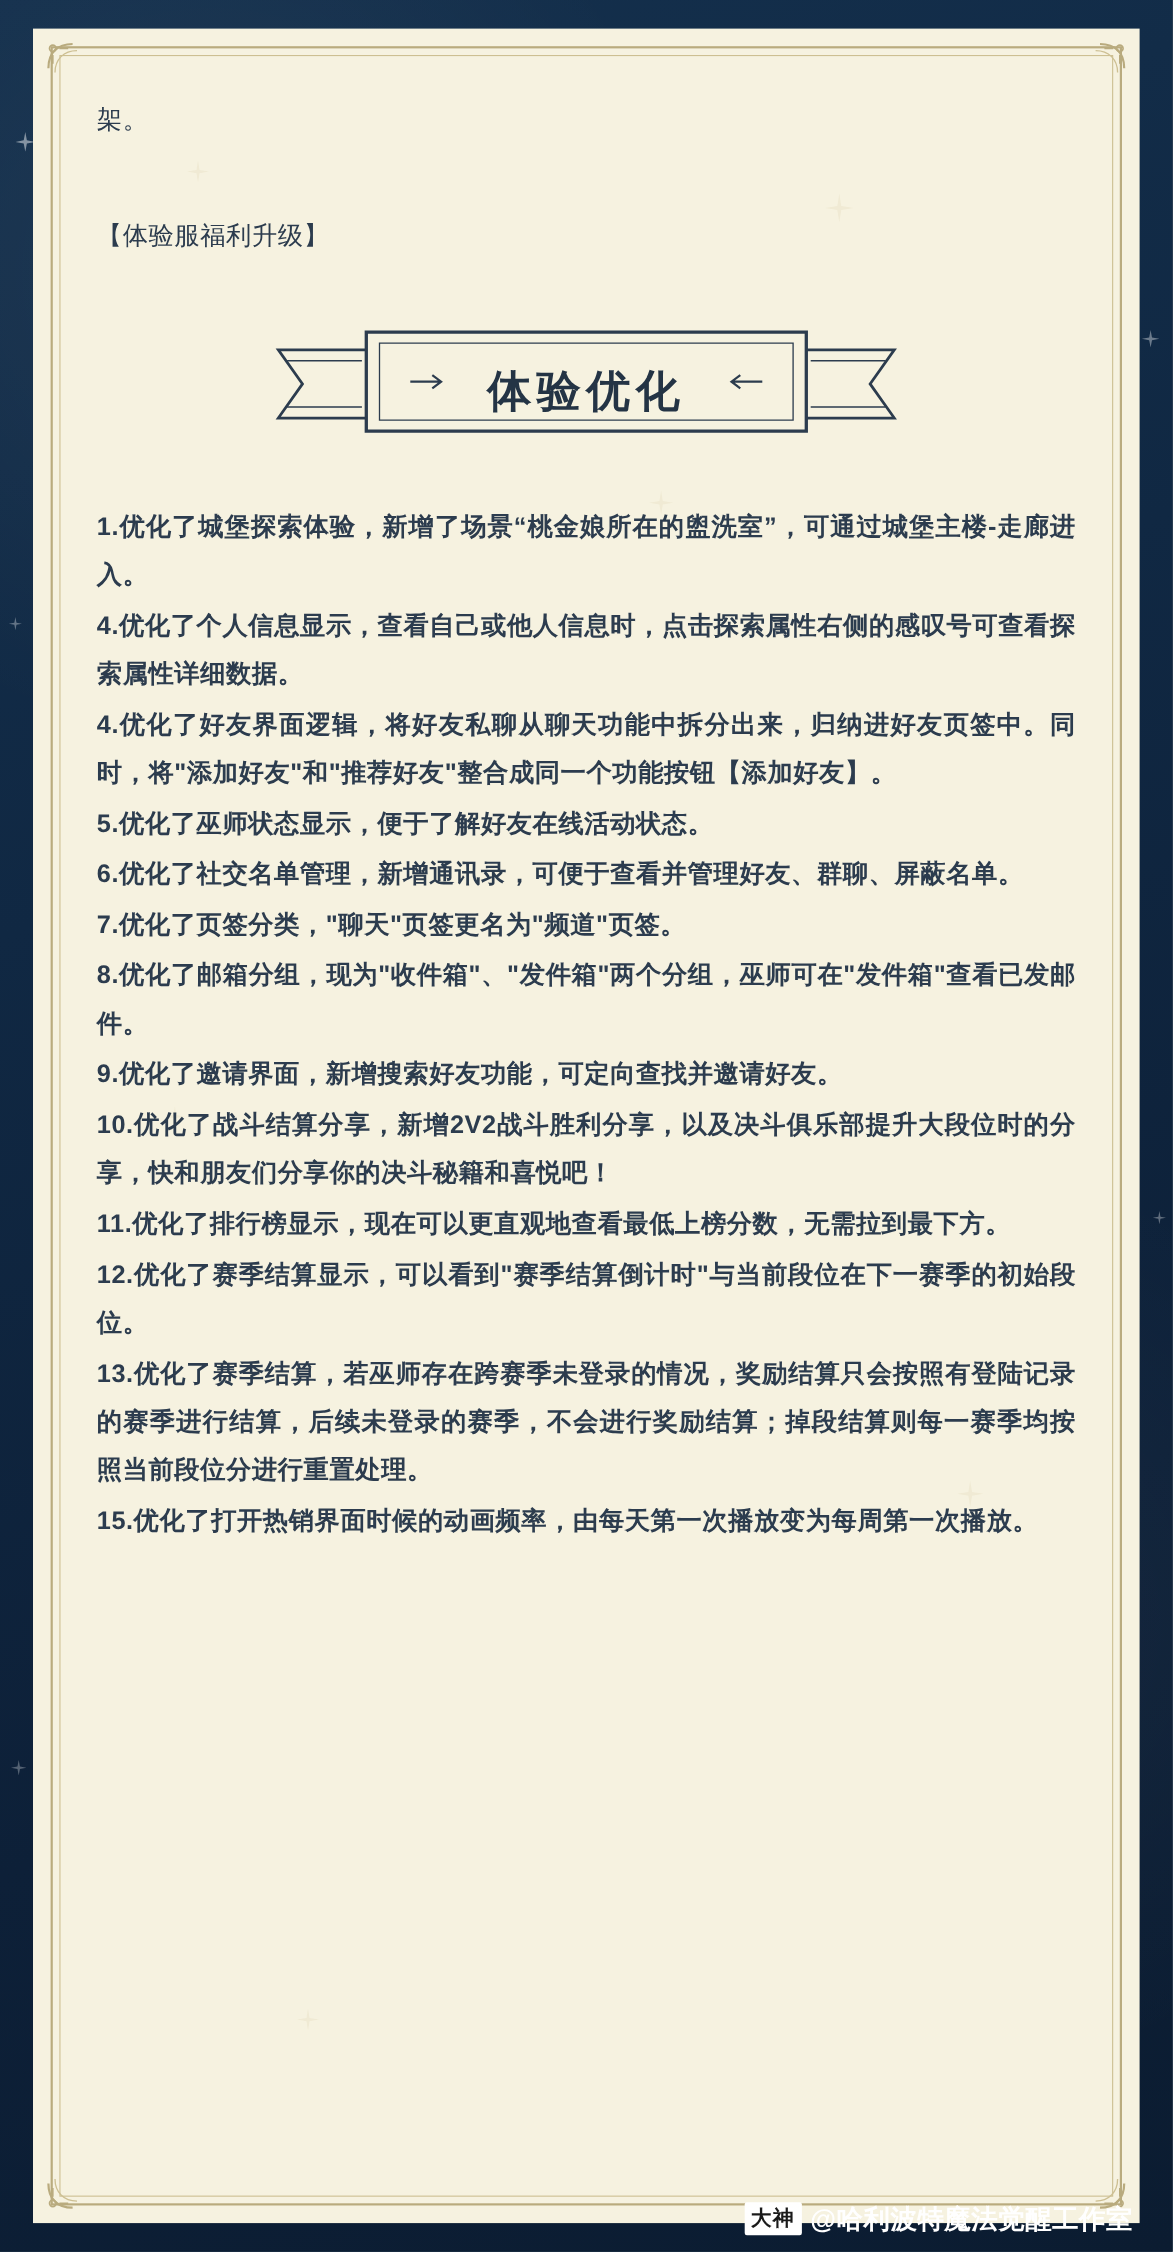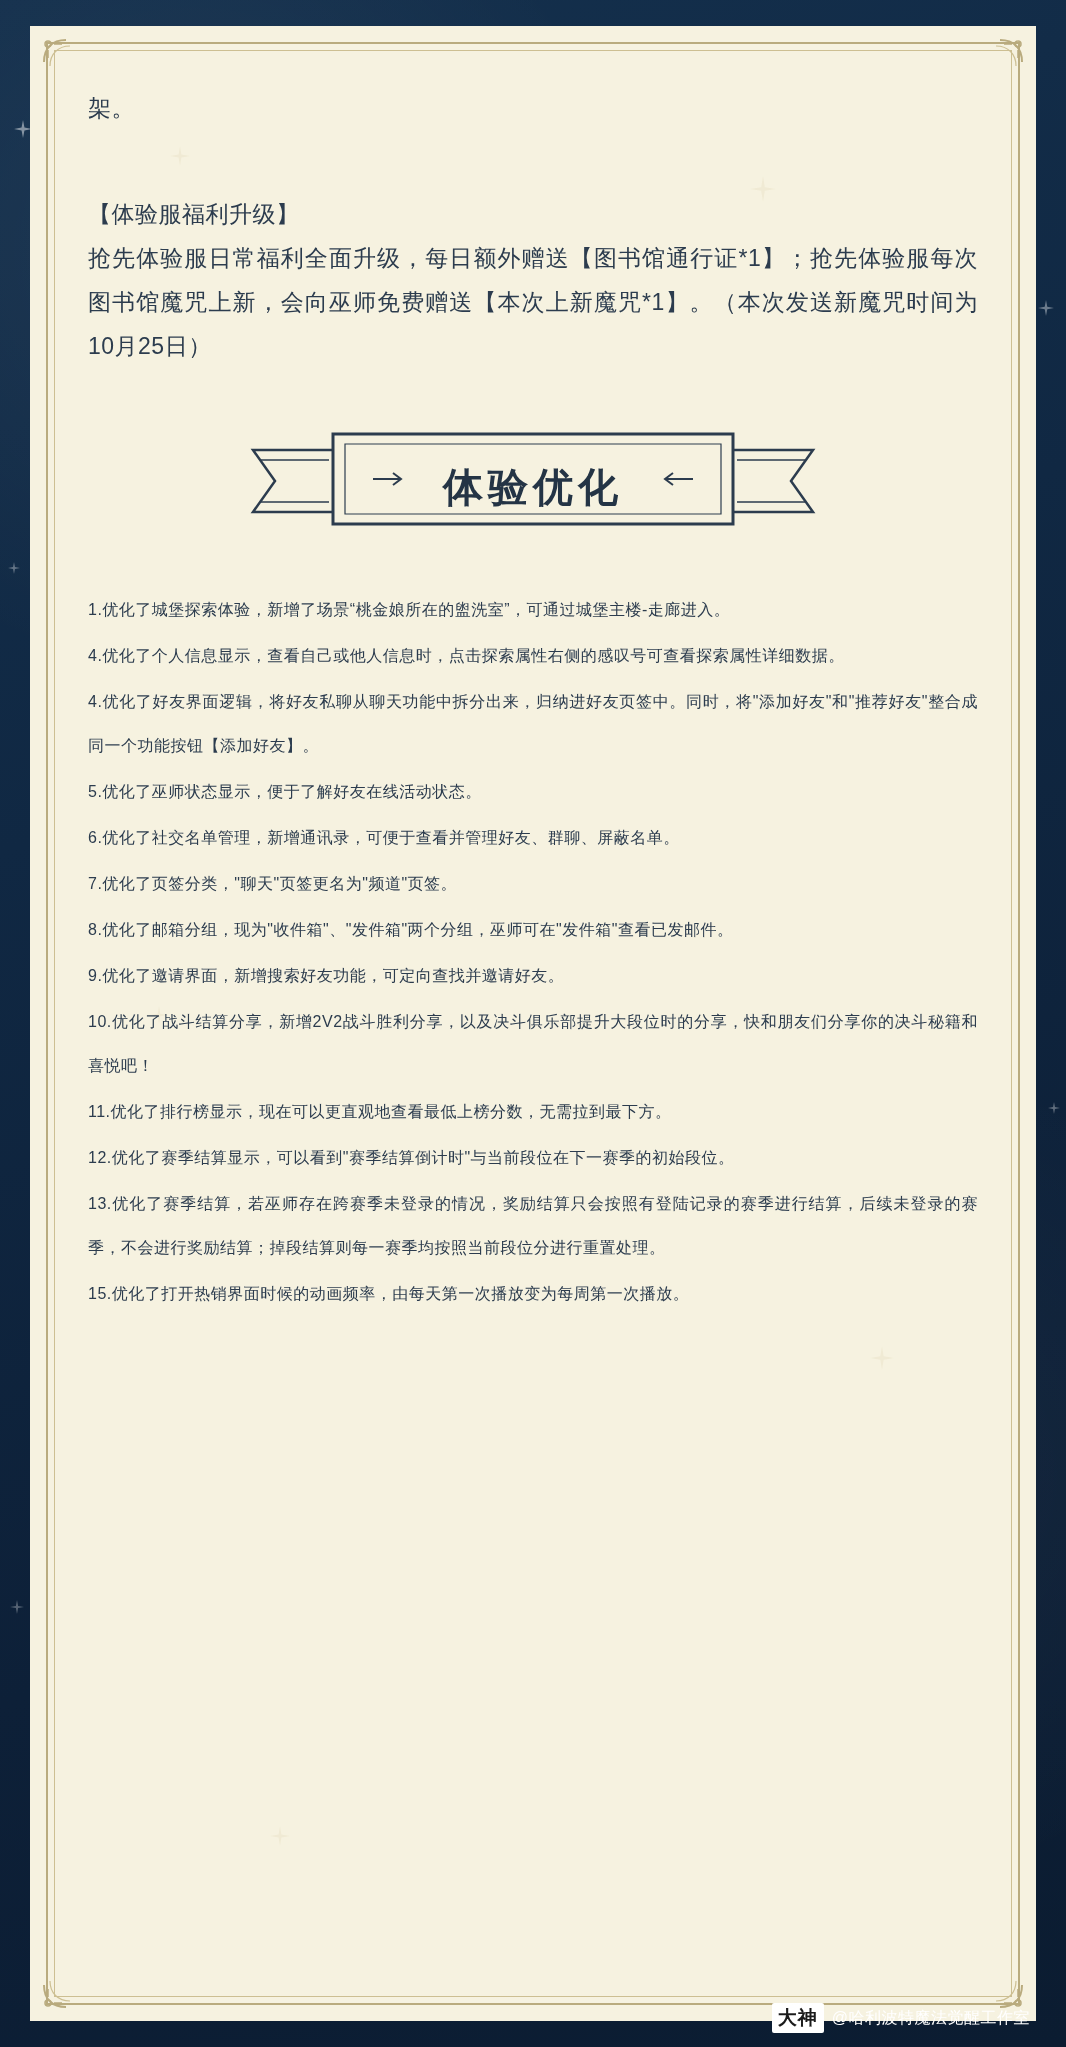--- a/index.html
+++ b/index.html
@@ -102,25 +102,26 @@
     font-size: 40px;
     font-weight: bold;
     color: #243445;
     letter-spacing: 5px;
     font-family: "Liberation Serif", serif;
   }
 
   .list { margin: 0; padding: 0; }
   .list-item {
     color: #2c3c4e;
-    font-size: 16px;
+    font-size: 23px;
     line-height: 44px;
     letter-spacing: .5px;
     text-align: justify;
     margin: 0 0 2px 0;
+    font-weight: bold;
   }
 
   
   .footer {
     position: absolute;
     right: 36px;
     bottom: 14px;
     display: flex;
     align-items: center;
     gap: 8px;
@@ -130,22 +131,23 @@
     color: #1a1a1a;
     font-size: 19px;
     font-weight: bold;
     padding: 2px 6px;
     letter-spacing: 1px;
     border-radius: 2px;
     font-family: "Liberation Serif", serif;
   }
   .footer-text {
     color: #ffffff;
-    font-size: 16px;
+    font-size: 24px;
     letter-spacing: .5px;
+    font-weight: bold;
   }
 </style>
 </head>
 <body>
 
 <div class="page">
 
   <div class="sparkle" style="left:14px; top:120px;">
     <svg width="18" height="18" viewBox="0 0 20 20">
         <path d="M10 0 L11.6 8.4 L20 10 L11.6 11.6 L10 20 L8.4 11.6 L0 10 L8.4 8.4 Z" fill="rgba(255,255,255,0.55)"></path>
@@ -241,21 +243,20 @@
         </svg>
     </div>
 
     <div class="content">
 
       <p class="para">架。</p>
 
       <div class="block-gap-1"></div>
 
       <p class="para">【体验服福利升级】</p>
-      <p class="para">抢先体验服日常福利全面升级，每日额外赠送【图书馆通行证*1】；抢先体验服每次图书馆魔咒上新，会向巫师免费赠送【本次上新魔咒*1】。（本次发送新魔咒时间为10月25日）</p>
 
       <div class="banner-wrap">
         <svg class="banner-svg" width="600" height="120" viewBox="0 0 600 120">
 
           <path d="M20 30 L105 30 L105 92 L20 92 L42 61 Z" fill="#f6f2e0" stroke="#2c3c4e" stroke-width="2.5"></path>
           <path d="M28 40 L96 40 M28 82 L96 82" stroke="#2c3c4e" stroke-width="1.4"></path>
 
           <path d="M580 30 L495 30 L495 92 L580 92 L558 61 Z" fill="#f6f2e0" stroke="#2c3c4e" stroke-width="2.5"></path>
           <path d="M572 40 L504 40 M572 82 L504 82" stroke="#2c3c4e" stroke-width="1.4"></path>
 

